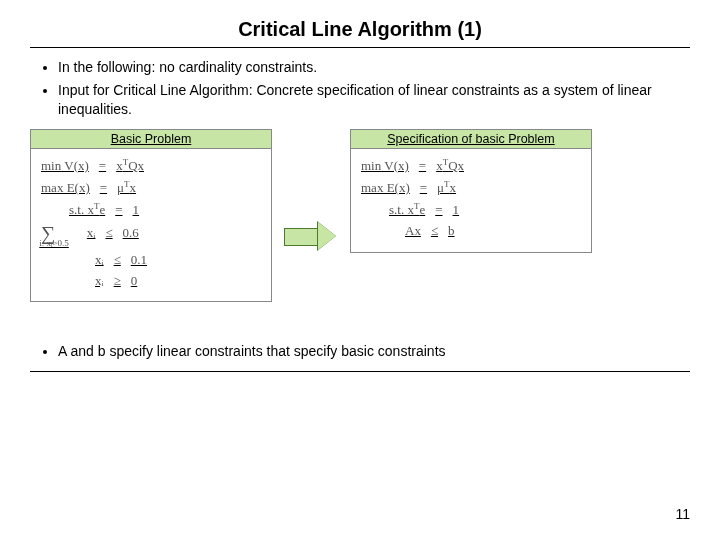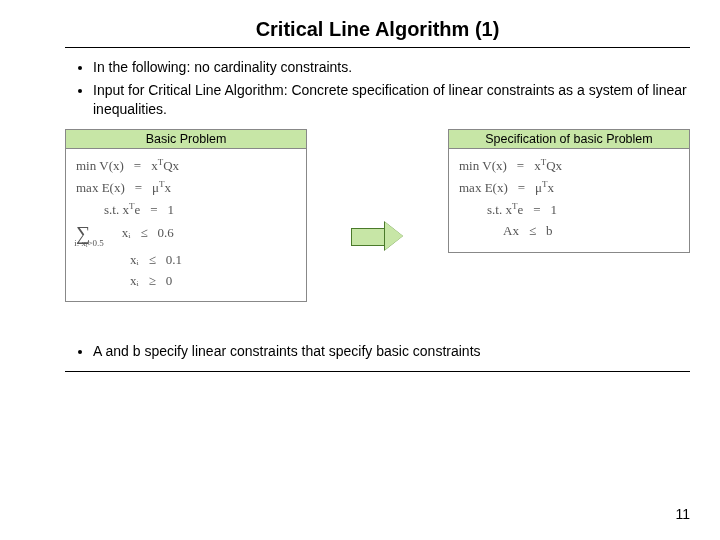--- a/index.html
+++ b/index.html
@@ -9,21 +9,20 @@
     height: 540px;
     background: #fff;
     font-family: Verdana, Arial, sans-serif;
     font-size: 14px;
     color: #000;
     position: relative;
     box-sizing: border-box;
   }
   .slide {
     padding: 18px 30px 10px 30px;
-    margin-left: 35px;
   }
   .title {
     text-align: center;
     font-weight: bold;
     font-size: 20px;
     margin-bottom: 6px;
   }
   hr.topline, hr.botline {
     border: none;
     border-top: 1px solid #000;
@@ -33,23 +32,24 @@
     margin: 0 0 10px 0;
     padding-left: 28px;
   }
   ul.bullets li {
     margin-bottom: 4px;
     line-height: 1.35;
   }
   .panels {
     display: flex;
     align-items: flex-start;
-    justify-content: space-between;
+    justify-content: flex-start;
     gap: 12px;
     margin: 8px 0 18px 0;
+    text-decoration: underline;
   }
   .panel {
     border: 1px solid #888;
     width: 240px;
   }
   .panel-header {
     background: #c7e6a6;
     border-bottom: 1px solid #888;
     text-align: center;
     font-size: 12.5px;

